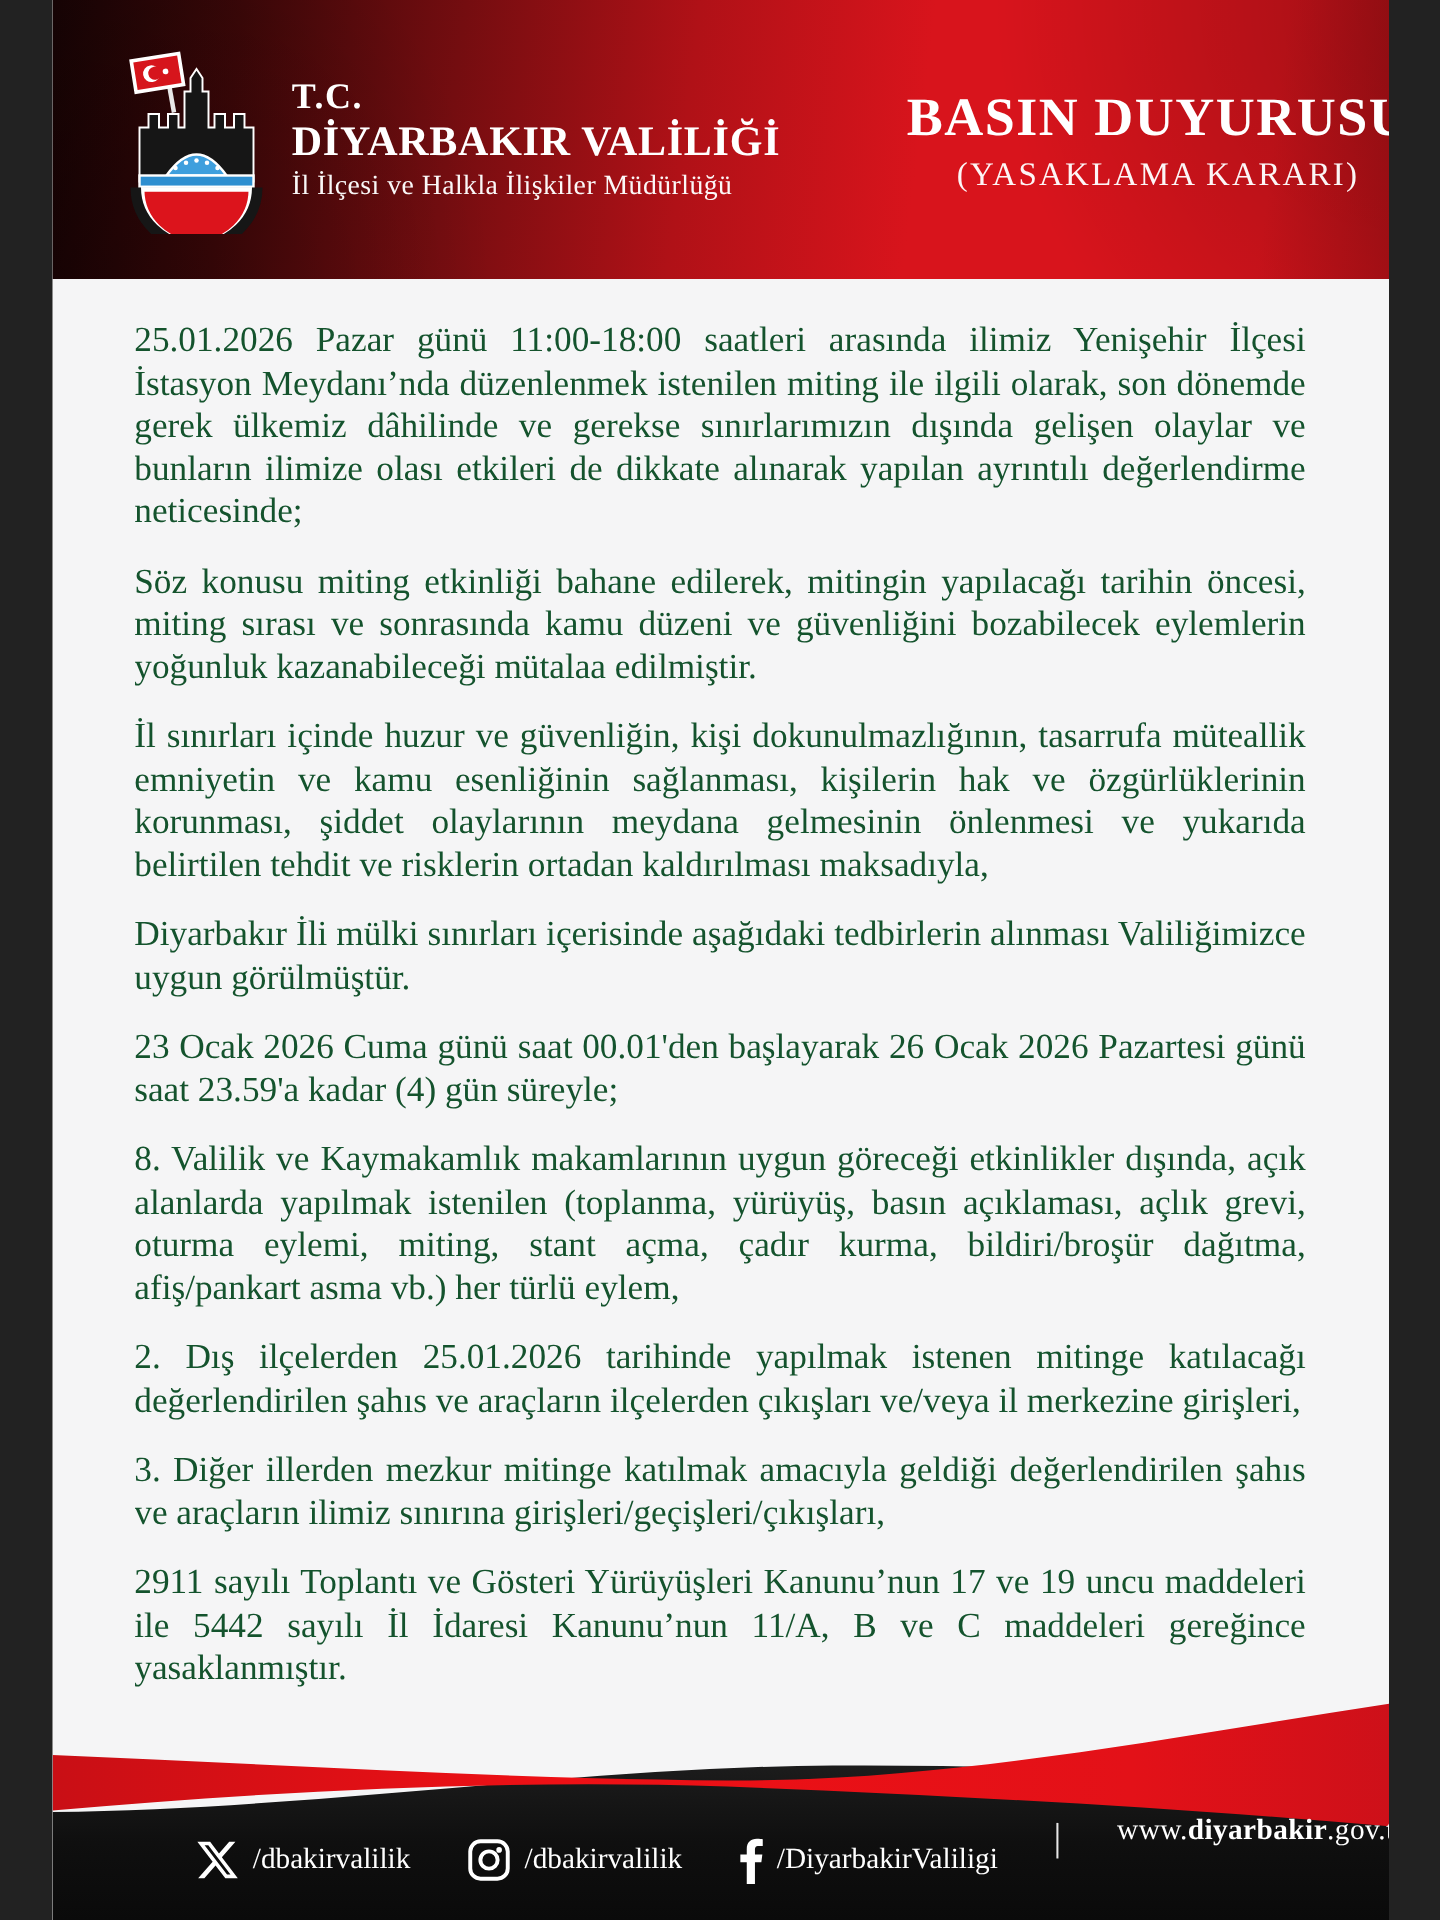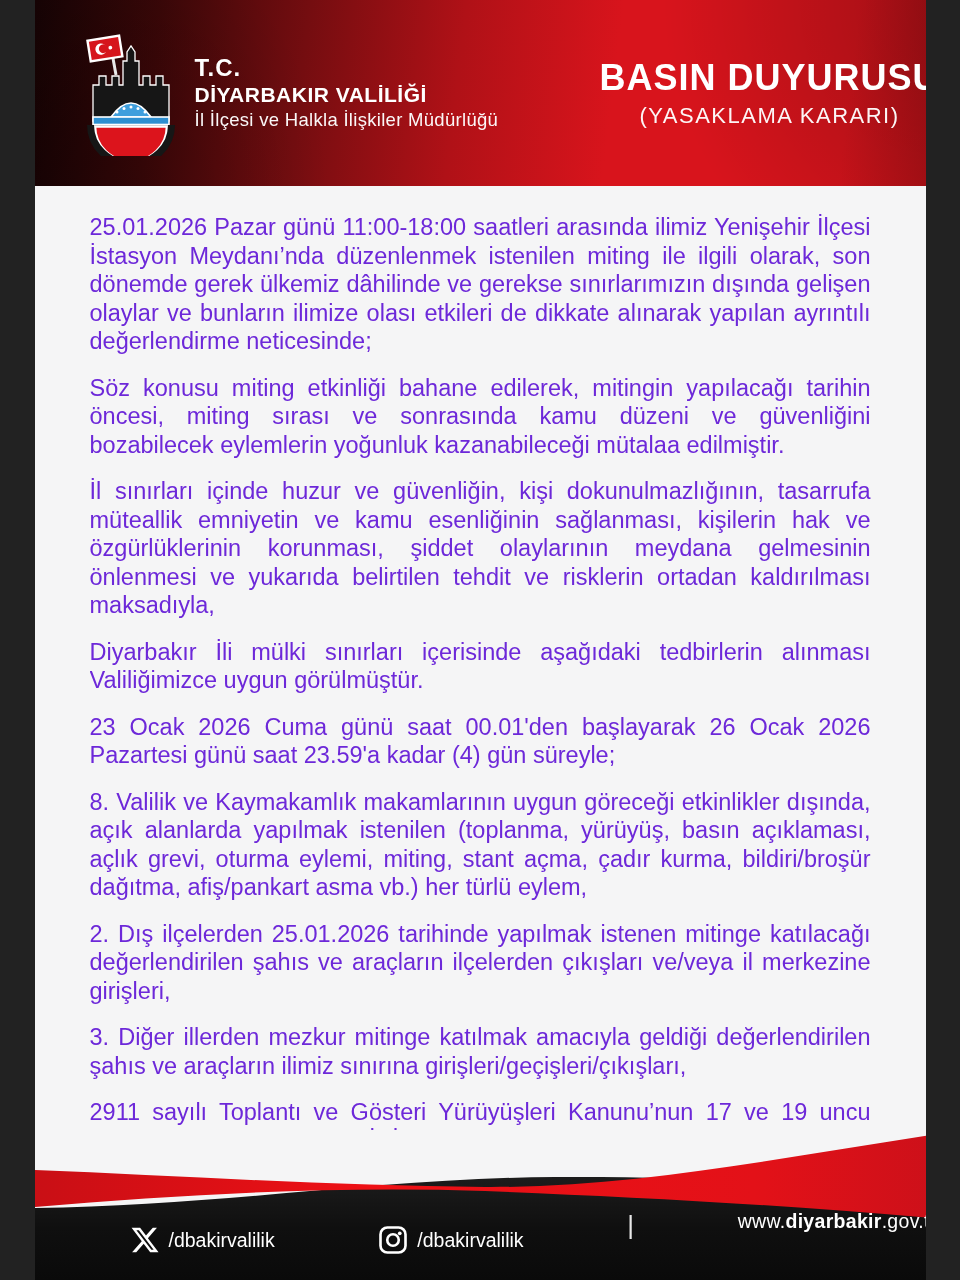--- a/index.html
+++ b/index.html
@@ -1,46 +1,46 @@
 <!DOCTYPE html>
 <html><head>
 <meta charset="utf-8">
 <style>
   html,body{margin:0;padding:0;background:#222;}
   .page{
     position:relative;width:891px;height:1280px;margin:0 auto;
     background:#f5f5f6;overflow:hidden;
-    font-family:Liberation Sans, sans-serif;
+    font-family:Liberation Serif, serif;
   }
 
   
   .header{
     position:absolute;top:0;left:0;width:960px;height:186px;
     background:linear-gradient(97deg,#170304 0%,#3c0708 13%,#740d10 28%,#b01117 44%,#d8141c 60%,#d8141c 84%,#9e0e13 100%);
   }
   .header::after{
     content:"";position:absolute;inset:0;
     background:radial-gradient(circle at 100% 0%,rgba(0,0,0,.30),rgba(0,0,0,0) 34%),
                radial-gradient(circle at 0% 100%,rgba(0,0,0,.25),rgba(0,0,0,0) 30%);
     pointer-events:none;
   }
   .header-inner{position:absolute;inset:0;display:flex;align-items:center;z-index:2;}
   .logo{margin-left:46px;width:100px;height:126px;flex:0 0 auto;}
   .agency{margin-left:14px;color:#fff;line-height:1;}
   .agency .tc{font-size:24px;font-weight:bold;letter-spacing:1px;margin-bottom:4px;}
-  .agency .name{font-size:21px;font-weight:bold;letter-spacing:.5px;margin-bottom:6px;}
+  .agency .name{font-size:28px;font-weight:bold;letter-spacing:.5px;margin-bottom:6px;}
   .agency .sub{font-size:18.5px;font-weight:normal;letter-spacing:.3px;opacity:.97;}
   .announce{margin-left:auto;margin-right:55px;text-align:center;color:#fff;line-height:1;}
   .announce .t1{font-size:36px;font-weight:bold;letter-spacing:1px;margin-bottom:9px;}
   .announce .t2{font-size:22px;font-weight:normal;letter-spacing:1.5px;opacity:.96;}
 
   
   .main{
     position:absolute;top:213px;left:55px;right:55px;bottom:150px;
-    color:#6d28d9;font-size:23.5px;line-height:28.5px;overflow:hidden;
+    color:#14532d;font-size:23.5px;line-height:28.5px;overflow:hidden;
   }
   .para{text-align:justify;margin:0 0 18px 0;}
 
   
   .bottom{position:absolute;left:0;bottom:0;width:960px;height:160px;}
   .wave{position:absolute;left:0;top:0;width:960px;height:160px;display:block;}
   .footer-row{
     position:absolute;left:0;right:0;bottom:10px;height:60px;
     display:flex;justify-content:space-between;
     padding:0 58px 0 95px;color:#fff;font-size:19.5px;
@@ -147,20 +147,26 @@
 
       <div class="soc">
         <svg width="30" height="30" viewBox="0 0 24 24">
           <rect x="2" y="2" width="20" height="20" rx="5.5" fill="none" stroke="#ffffff" stroke-width="2.1"></rect>
           <circle cx="12" cy="12" r="4.6" fill="none" stroke="#ffffff" stroke-width="2.1"></circle>
           <circle cx="17.4" cy="6.6" r="1.5" fill="#ffffff"></circle>
         </svg>
         <span>/dbakirvalilik</span>
       </div>
 
+      <div class="soc">
+        <svg width="17" height="32" viewBox="0 0 12 24">
+          <path fill="#ffffff" d="M8.1 24V13.1h3.2l.5-3.8H8.1V6.9c0-1.1.3-1.9 1.9-1.9h2V1.6C11.6 1.5 10.4 1.4 9 1.4 6 1.4 4 3.2 4 6.5v2.8H.8v3.8H4V24h4.1z"></path>
+        </svg>
+        <span>/DiyarbakirValiligi</span>
+      </div>
 
       <span class="sep">|</span>
 
       <div class="url">
         <span>www.</span><b>diyarbakir</b><span>.gov.tr</span>
       </div>
     </div>
   </div>
 
 </div>

